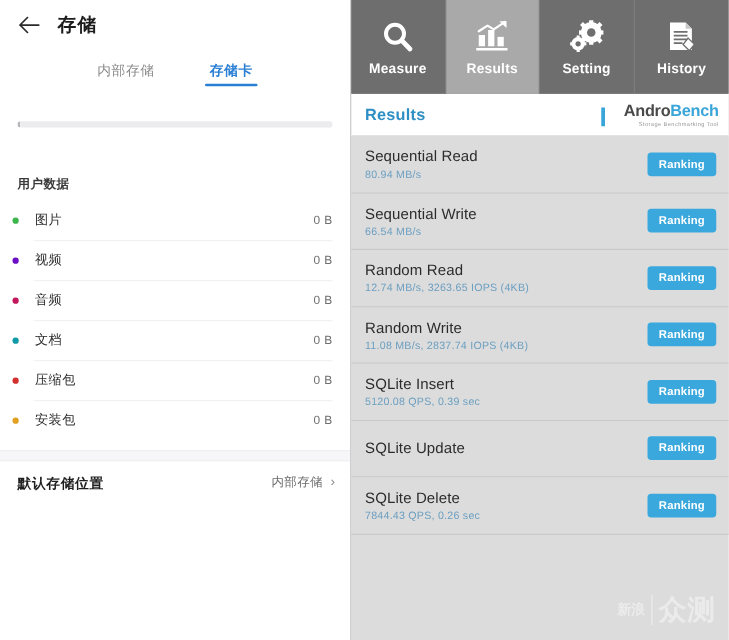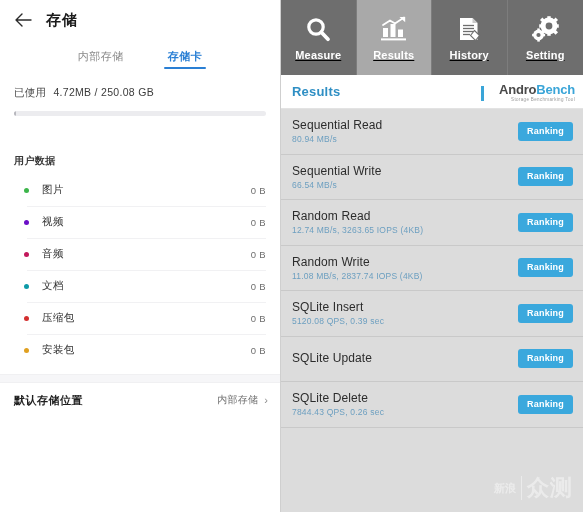--- a/index.html
+++ b/index.html
@@ -113,21 +113,21 @@
     color: #3a3a3a;
     letter-spacing: .4px;
   }
 
   .data-list { padding: 0 0 0 0; }
 
   .data-row {
     height: 32px;
     display: flex;
     align-items: center;
-    padding: 0 14px 0 24px;
+    padding: 0 14px 0 10px;
     position: relative;
   }
   .data-row + .data-row::before {
     content: "";
     position: absolute;
     left: 27px;
     right: 14px;
     top: 0;
     height: 1px;
     background: #f1f1f3;
@@ -202,21 +202,20 @@
   }
   .nav-tab {
     flex: 1 1 25%;
     background: #6e6e6e;
     border-right: 1px solid #7d7d7d;
     display: flex;
     flex-direction: column;
     align-items: center;
     justify-content: center;
     gap: 5px;
-    text-decoration: underline;
   }
   .nav-tab:last-child { border-right: none; }
   .nav-tab.active { background: #a9a9a9; }
   .nav-icon {
     width: 30px;
     height: 30px;
     display: flex;
     align-items: center;
     justify-content: center;
   }
@@ -352,23 +351,20 @@
       </div>
       <div class="appbar-title">存储</div>
     </div>
 
     <div class="tabs">
       <div class="tab">内部存储</div>
       <div class="tab active">存储卡</div>
     </div>
 
     <div class="usage-block">
-      <div class="usage-line">
-        <span class="used-label">已使用</span><span class="used-value">4.72MB / 250.08 GB</span>
-      </div>
       <div class="usage-bar">
         <div class="usage-bar-fill"></div>
       </div>
     </div>
 
     <div class="section-title">用户数据</div>
 
     <div class="data-list">
 
       <div class="data-row">
@@ -438,37 +434,20 @@
           <svg width="28" height="26" viewBox="0 0 28 26" aria-hidden="true">
             <rect x="3" y="12" width="5" height="9" fill="#ffffff"></rect>
             <rect x="10.5" y="8" width="5" height="13" fill="#ffffff"></rect>
             <rect x="18" y="13.5" width="5" height="7.5" fill="#ffffff"></rect>
             <rect x="1" y="22.4" width="25" height="2" fill="#ffffff"></rect>
             <path d="M3 9 L10 4.5 L15 7.5 L24 1.5" fill="none" stroke="#ffffff" stroke-width="1.8" stroke-linecap="round" stroke-linejoin="round"></path>
             <path d="M19.5 1 L25.2 1 L25.2 6.3 Z" fill="#ffffff"></path>
           </svg>
         </span>
         <span class="nav-label">Results</span>
-      </div>
-
-      <div class="nav-tab">
-        <span class="nav-icon">
-          <svg width="26" height="27" viewBox="0 0 26 27" aria-hidden="true">
-            <path d="M4 2 H16.5 L21.5 7 V24 H4 Z" fill="#ffffff"></path>
-            <path d="M16.5 2 L16.5 7 L21.5 7 Z" fill="#c9c9c9"></path>
-            <g stroke="#6e6e6e" stroke-width="1.3">
-              <line x1="7" y1="9.5" x2="18" y2="9.5"></line>
-              <line x1="7" y1="12.5" x2="18" y2="12.5"></line>
-              <line x1="7" y1="15.5" x2="18" y2="15.5"></line>
-              <line x1="7" y1="18.5" x2="14" y2="18.5"></line>
-            </g>
-            <path d="M18.5 14.5 L23.5 19.5 L19.5 24.5 L14.5 19.5 Z" fill="#ffffff" stroke="#6e6e6e" stroke-width="1.1"></path>
-          </svg>
-        </span>
-        <span class="nav-label">History</span>
       </div>
 
       <div class="nav-tab">
         <span class="nav-icon">
           <svg width="28" height="27" viewBox="0 0 28 27" aria-hidden="true">
             <g fill="#ffffff">
               <circle cx="18" cy="10" r="8.4"></circle>
               <g>
                 <rect x="16.3" y="0.2" width="3.4" height="4"></rect>
                 <rect x="16.3" y="15.8" width="3.4" height="4"></rect>
@@ -487,20 +466,37 @@
                 <rect x="11.1" y="17.8" width="3" height="2.5"></rect>
               </g>
             </g>
             <circle cx="18" cy="10" r="3.4" fill="#6e6e6e"></circle>
             <circle cx="7.5" cy="19" r="2.1" fill="#6e6e6e"></circle>
           </svg>
         </span>
         <span class="nav-label">Setting</span>
       </div>
 
+      <div class="nav-tab">
+        <span class="nav-icon">
+          <svg width="26" height="27" viewBox="0 0 26 27" aria-hidden="true">
+            <path d="M4 2 H16.5 L21.5 7 V24 H4 Z" fill="#ffffff"></path>
+            <path d="M16.5 2 L16.5 7 L21.5 7 Z" fill="#c9c9c9"></path>
+            <g stroke="#6e6e6e" stroke-width="1.3">
+              <line x1="7" y1="9.5" x2="18" y2="9.5"></line>
+              <line x1="7" y1="12.5" x2="18" y2="12.5"></line>
+              <line x1="7" y1="15.5" x2="18" y2="15.5"></line>
+              <line x1="7" y1="18.5" x2="14" y2="18.5"></line>
+            </g>
+            <path d="M18.5 14.5 L23.5 19.5 L19.5 24.5 L14.5 19.5 Z" fill="#ffffff" stroke="#6e6e6e" stroke-width="1.1"></path>
+          </svg>
+        </span>
+        <span class="nav-label">History</span>
+      </div>
+
     </div>
 
     <div class="results-header">
       <span class="results-title">Results</span>
       <span class="logo">
         <span class="logo-mark"></span>
         <span class="logo-text">
           <span class="logo-name"><span class="andro">Andro</span><span class="bench">Bench</span></span>
           <span class="logo-tag" style="display:block">Storage Benchmarking Tool</span>
         </span>

